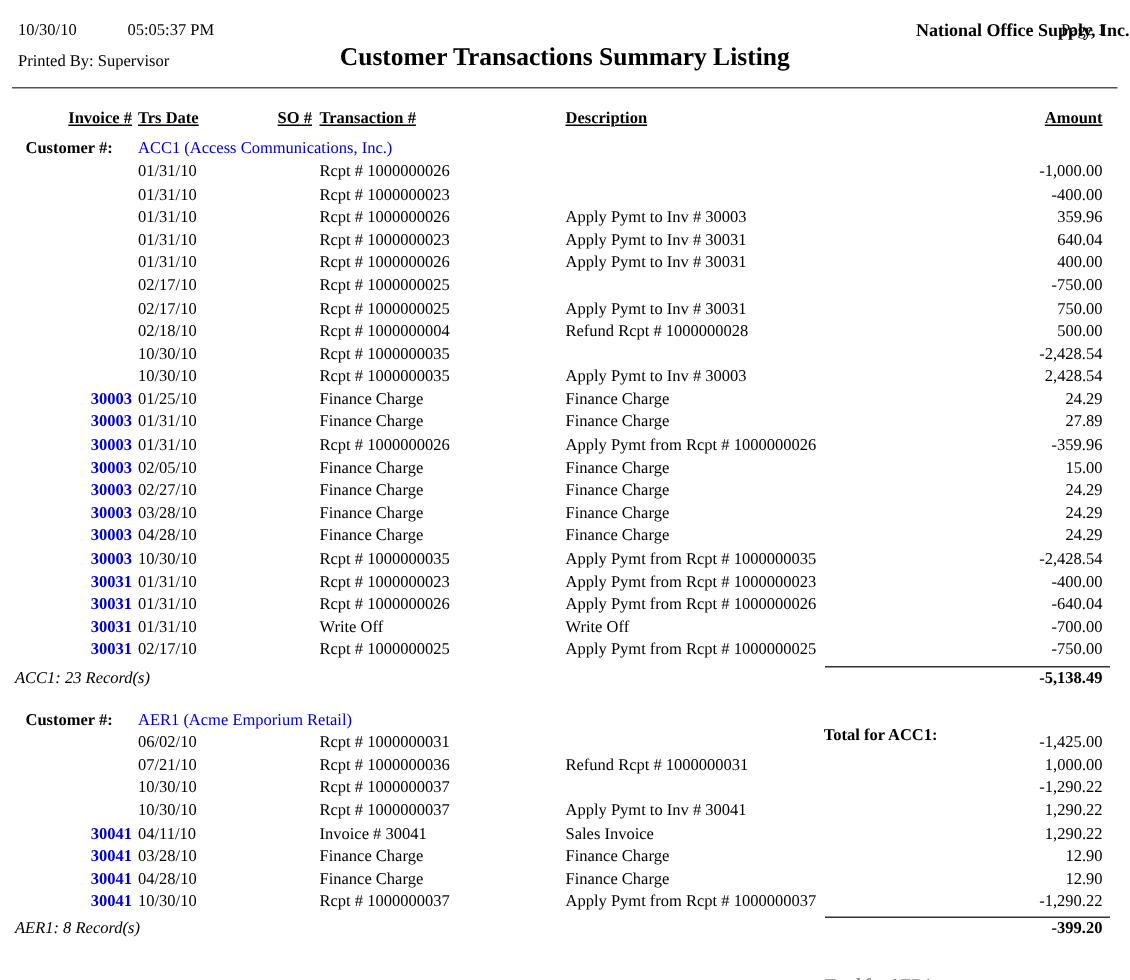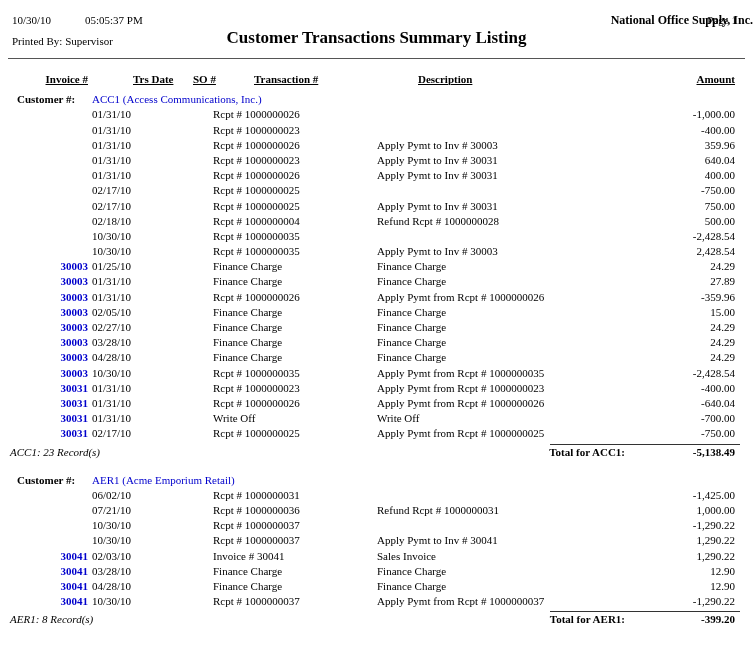--- a/index.html
+++ b/index.html
@@ -26,31 +26,31 @@
   .row { position:relative; height:15.2px; white-space:nowrap; }
   .row span { position:absolute; top:0; white-space:nowrap; overflow:visible; }
   .c-inv  { left:0;    width:88px;  text-align:right; }
   .c-date { left:92px;  width:58px; }
   .c-so   { left:152px; width:56px; text-align:right; }
   .c-trs  { left:213px; width:150px; }
   .c-desc { left:377px; width:178px; }
   .c-amt  { left:545px; width:190px; text-align:right;font-family:Liberation Serif, serif; }
 
   .colheads { margin-top:14px; }
-  .colheads span { font-weight:bold; text-decoration:underline;padding-left:41px; }
+  .colheads span { font-weight:bold; text-decoration:underline; }
 
   .group { margin-top:5px; margin-bottom:13px; }
   .cust-label { left:17px; font-weight:bold; }
   .cust-name  { left:92px; }
   .link { color:#0000cc; cursor:pointer; }
   .c-inv.link { font-weight:bold;padding-left:32px; }
 
   .total-rule { margin:1px 13px 1px 550px; height:0; border-top:1px solid #333; }
   .c-records     { left:10px;  font-style:italic; }
-  .c-total-label { left:430px; width:195px; text-align:right; font-weight:bold; }
+  .c-total-label { left:430px; width:195px; text-align:right; font-weight:bold;margin-top:38px; }
   .footer-row .c-amt { font-weight:bold; }
 </style>
 </head>
 <body>
 
 <div class="report">
 
   <div class="hdr">
     <span class="h-date">10/30/10</span>
     <span class="h-time">05:05:37 PM</span>
@@ -291,21 +291,21 @@
         <div class="row">
           <span class="c-inv"></span>
           <span class="c-date">10/30/10</span>
           <span class="c-so"></span>
           <span class="c-trs">Rcpt # 1000000037</span>
           <span class="c-desc">Apply Pymt to Inv #  30041</span>
           <span class="c-amt">1,290.22</span>
         </div>
         <div class="row">
           <span class="c-inv link">30041</span>
-          <span class="c-date">02/03/10</span>
+          <span class="c-date">04/11/10</span>
           <span class="c-so"></span>
           <span class="c-trs">Invoice # 30041</span>
           <span class="c-desc">Sales Invoice</span>
           <span class="c-amt">1,290.22</span>
         </div>
         <div class="row">
           <span class="c-inv link">30041</span>
           <span class="c-date">03/28/10</span>
           <span class="c-so"></span>
           <span class="c-trs">Finance Charge</span>

